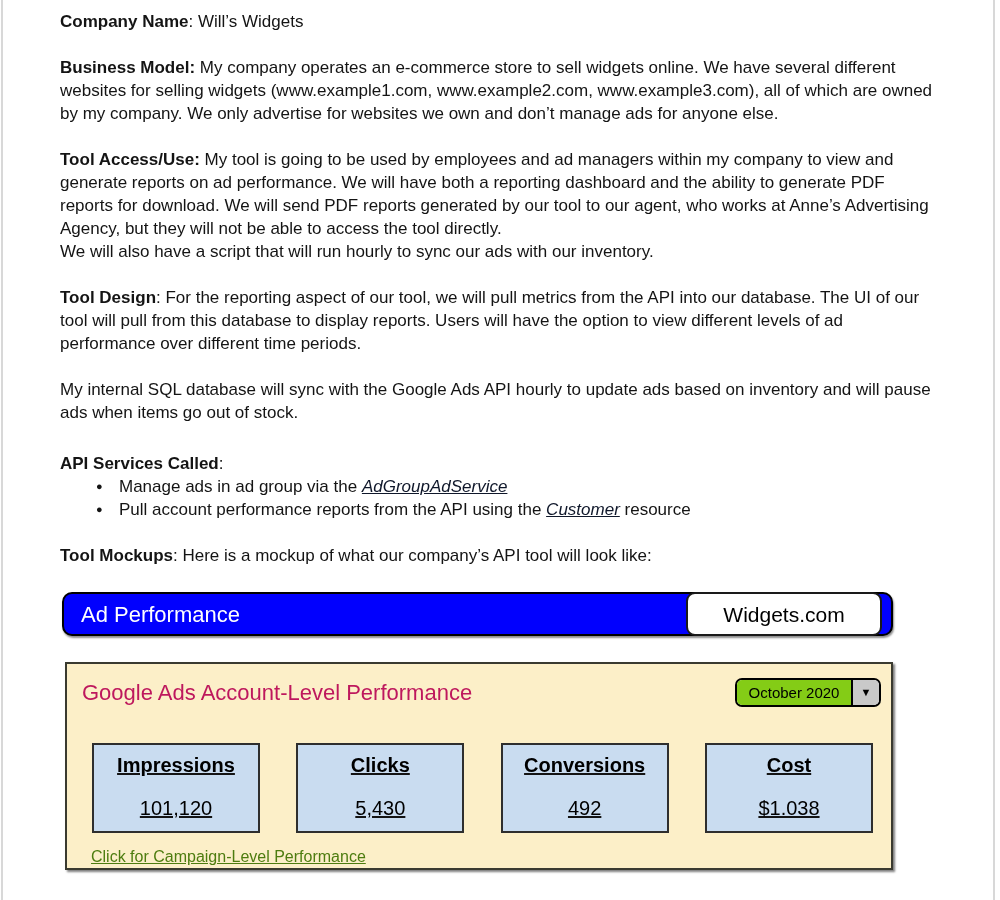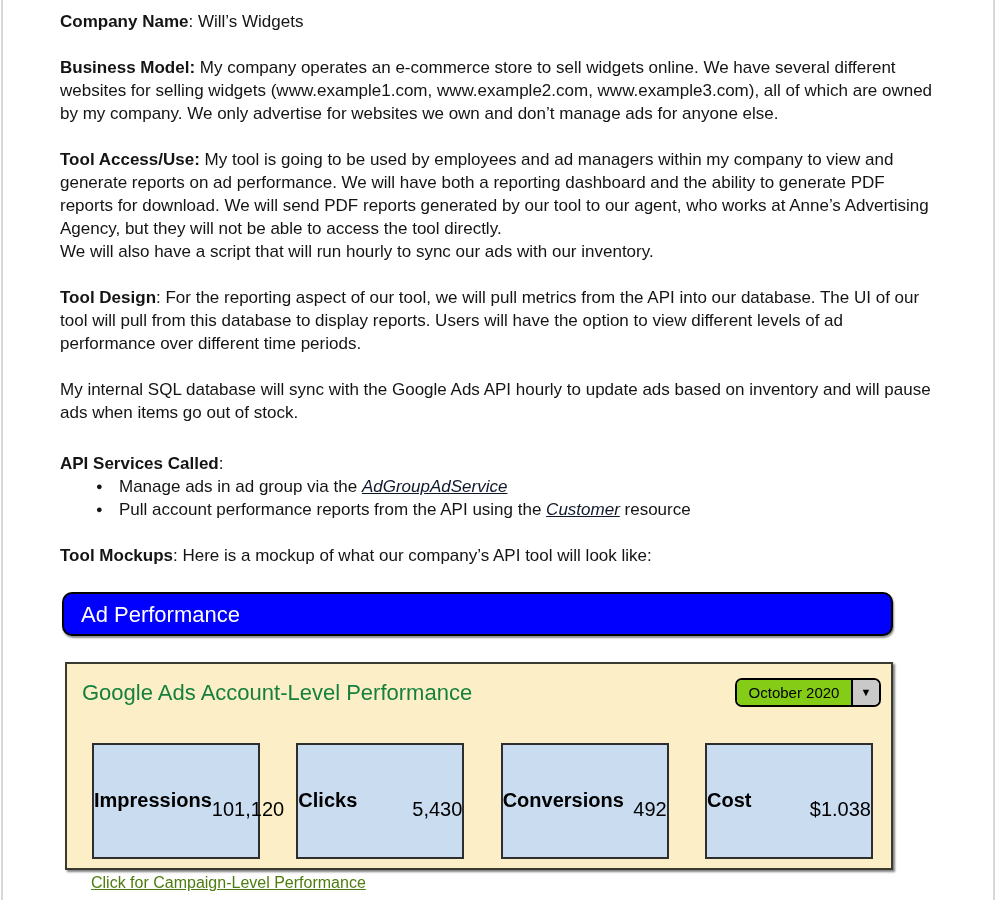--- a/index.html
+++ b/index.html
@@ -48,45 +48,46 @@
   .mock-panel{
     box-sizing:border-box;
     margin:26px 0 0 5px;width:828px;height:208px;
     background:#fcefc8;border:2px solid #3a3a30;
     box-shadow:2px 2px 2px rgba(0,0,0,0.5);
   }
   .panel-header{
     display:flex;justify-content:space-between;align-items:center;
     padding:14px 10px 0 15px;
   }
-  .panel-title{font-size:22px;color:#15803d;}
+  .panel-title{font-size:22px;color:#be185d;}
   .dropdown{
     display:flex;height:29px;box-sizing:border-box;
     border:2px solid #000;border-radius:7px;background:#fff;
     overflow:hidden;cursor:pointer;
   }
   .dd-value{
     width:114px;display:flex;align-items:center;justify-content:center;
     font-size:15px;color:#000;background:#84cc16;
   }
   .dd-arrow{
     width:26px;background:#c9c9c9;border-left:2px solid #000;
     display:flex;align-items:center;justify-content:center;
     font-size:11px;color:#000;border-radius:0 4px 4px 0;
   }
 
   .cards-row{
     margin:36px 18px 0 25px;
     display:flex;justify-content:space-between;
   }
   .metric-card{
-    box-sizing:border-box;width:168px;height:116px;
+    box-sizing:border-box;width:168px;height:90px;
     background:#c9dcf0;border:2px solid #2e2e2e;
-    display:flex;flex-direction:row;justify-content:space-between;align-items:center;
+    display:flex;flex-direction:column;justify-content:space-between;align-items:center;
     padding:9px 0 11px 0;
+    text-decoration:underline;
   }
   .metric-label{font-weight:bold;font-size:20px;color:#000;}
   .metric-value{font-size:20px;color:#000;margin-top:18px;}
 
   .panel-link{
     margin:12px 0 0 24px;font-size:16px;
     color:#4d7c0f;text-decoration:underline;display:inline-block;cursor:pointer;
   }
 </style>
 </head>
@@ -118,20 +119,21 @@
     <li>
       <span class="dot">●</span>
       <span><span>Pull account performance reports from the API using the </span><a class="doclink">Customer</a><span> resource</span></span>
     </li>
   </ul>
 
   <p class="para" style="margin-bottom:0;"><b>Tool Mockups</b><span>: Here is a mockup of what our company’s API tool will look like:</span></p>
 
   <div class="mock-bar">
     <span class="bar-title">Ad Performance</span>
+    <div class="site-btn">Widgets.com</div>
   </div>
 
   <div class="mock-panel">
     <div class="panel-header">
       <span class="panel-title">Google Ads Account-Level Performance</span>
       <div class="dropdown">
         <span class="dd-value">October 2020</span>
         <span class="dd-arrow">▼</span>
       </div>
     </div>

